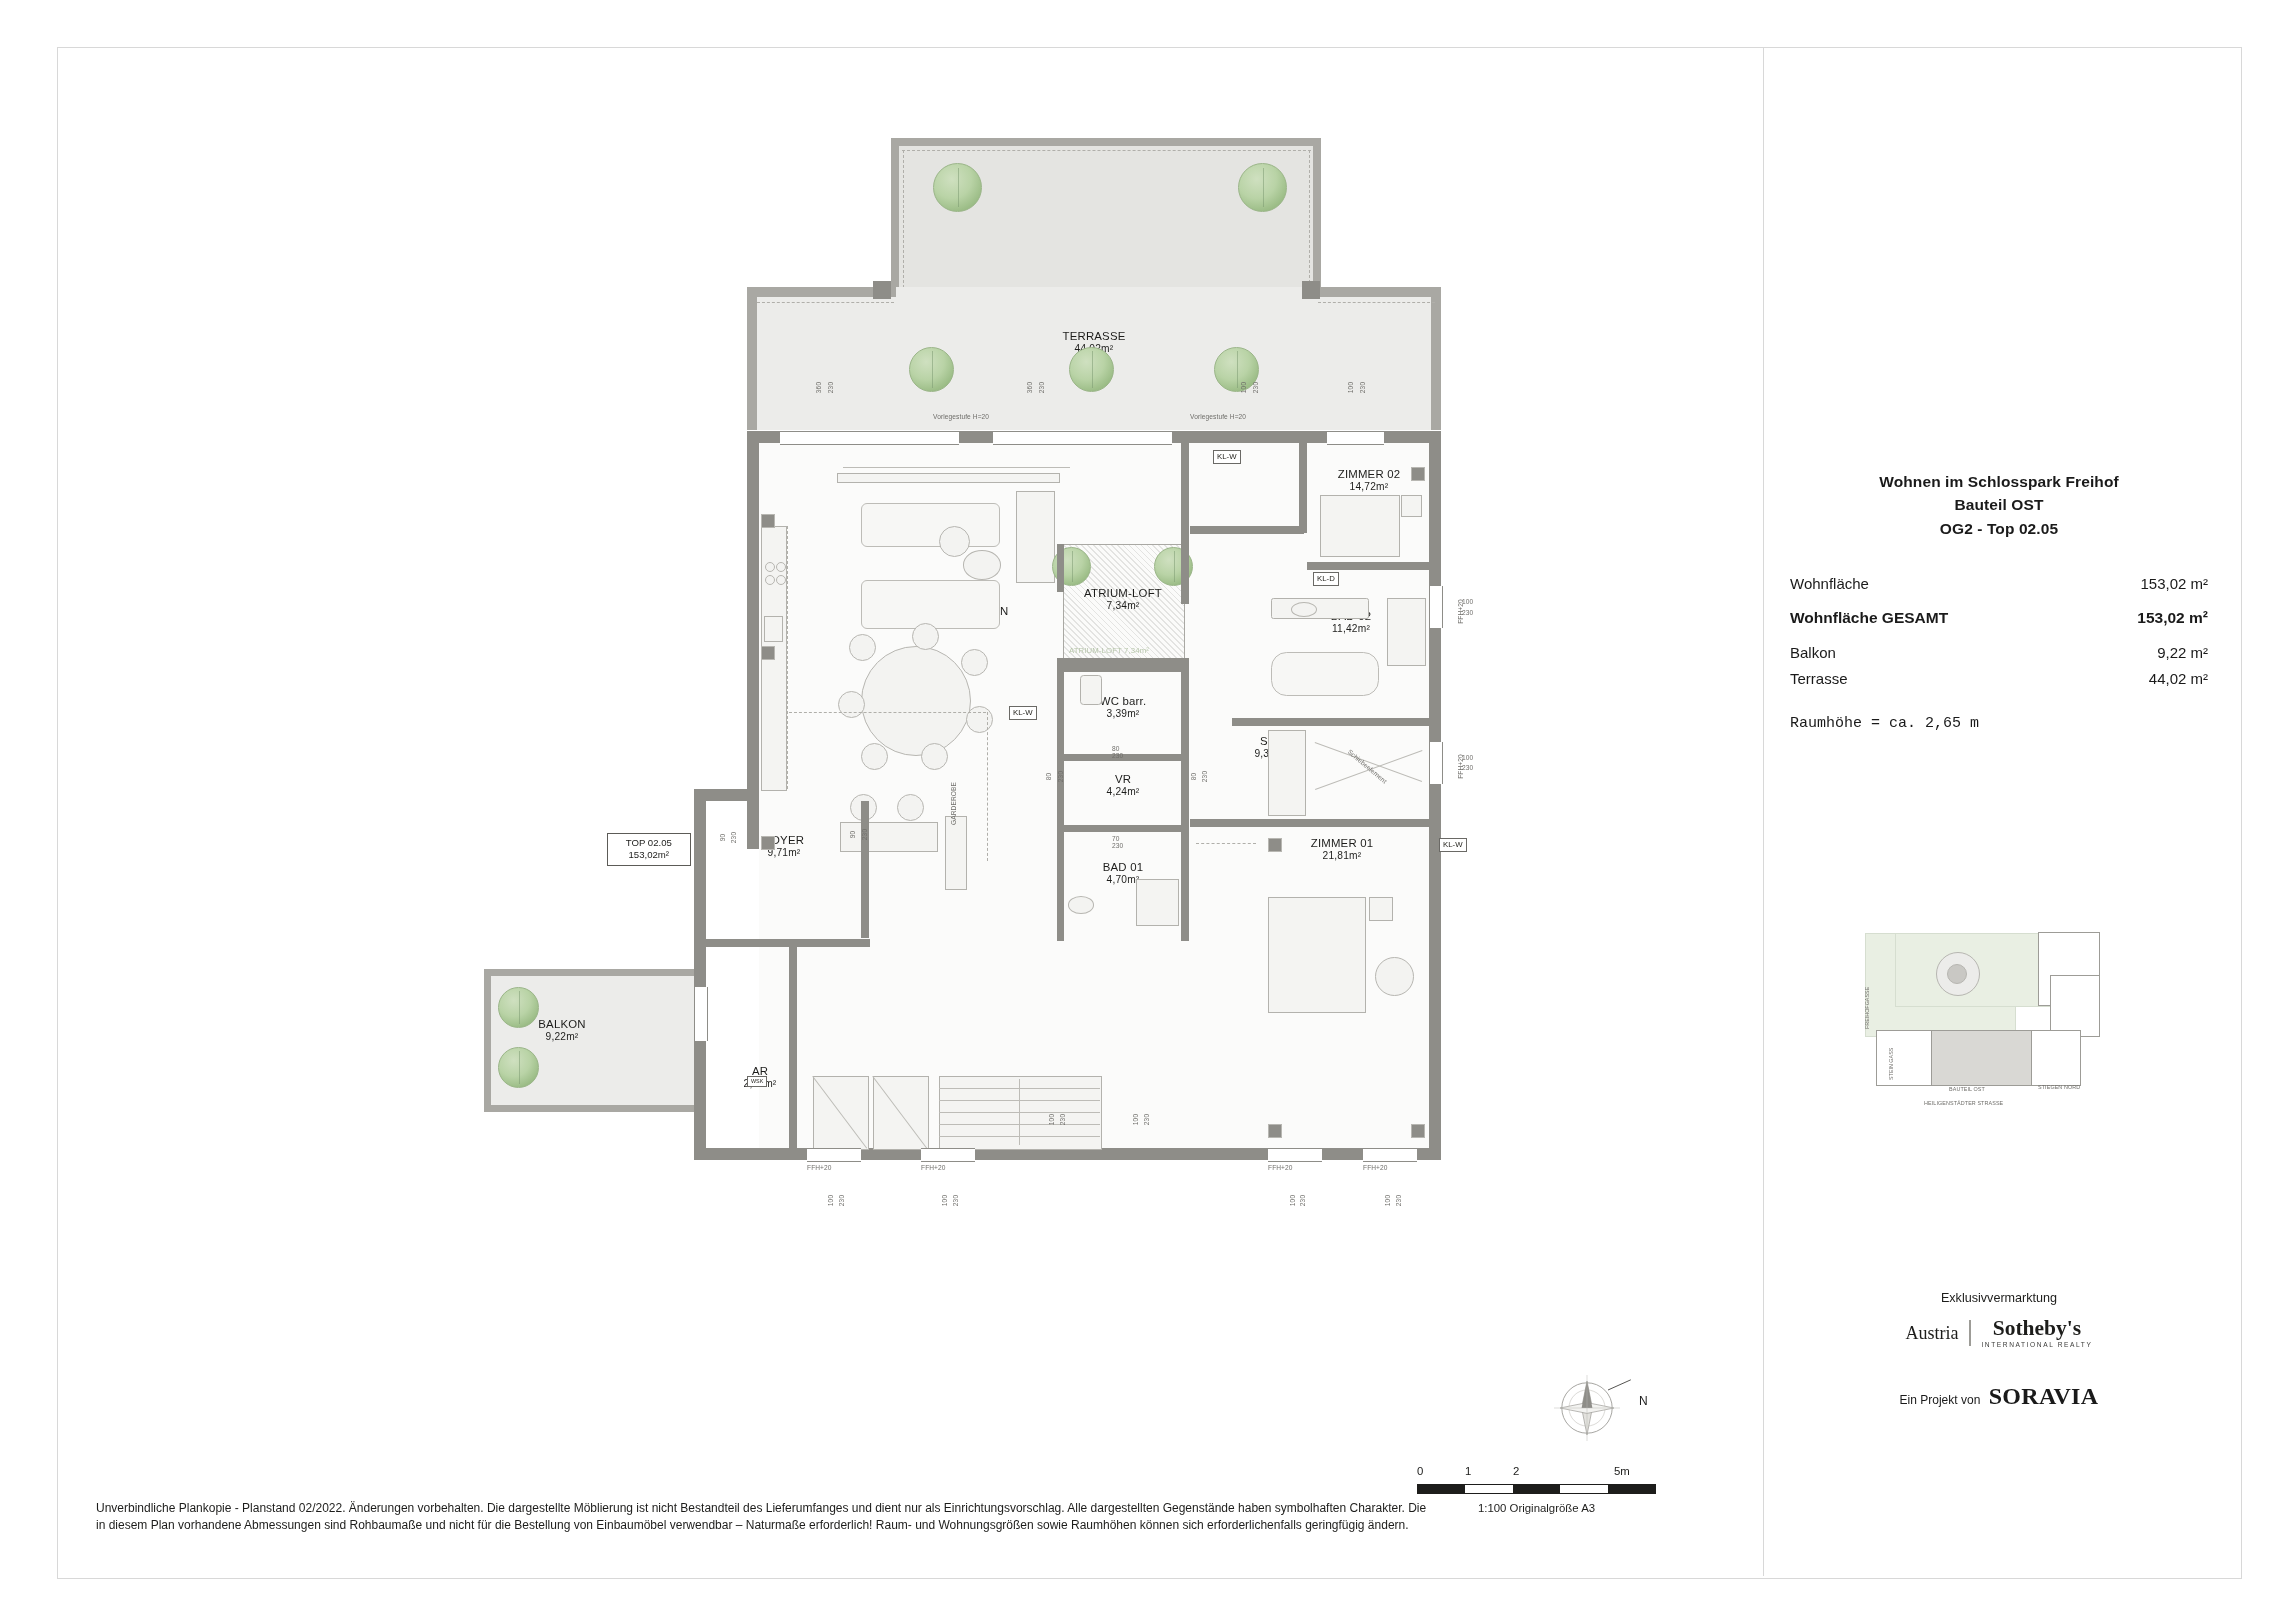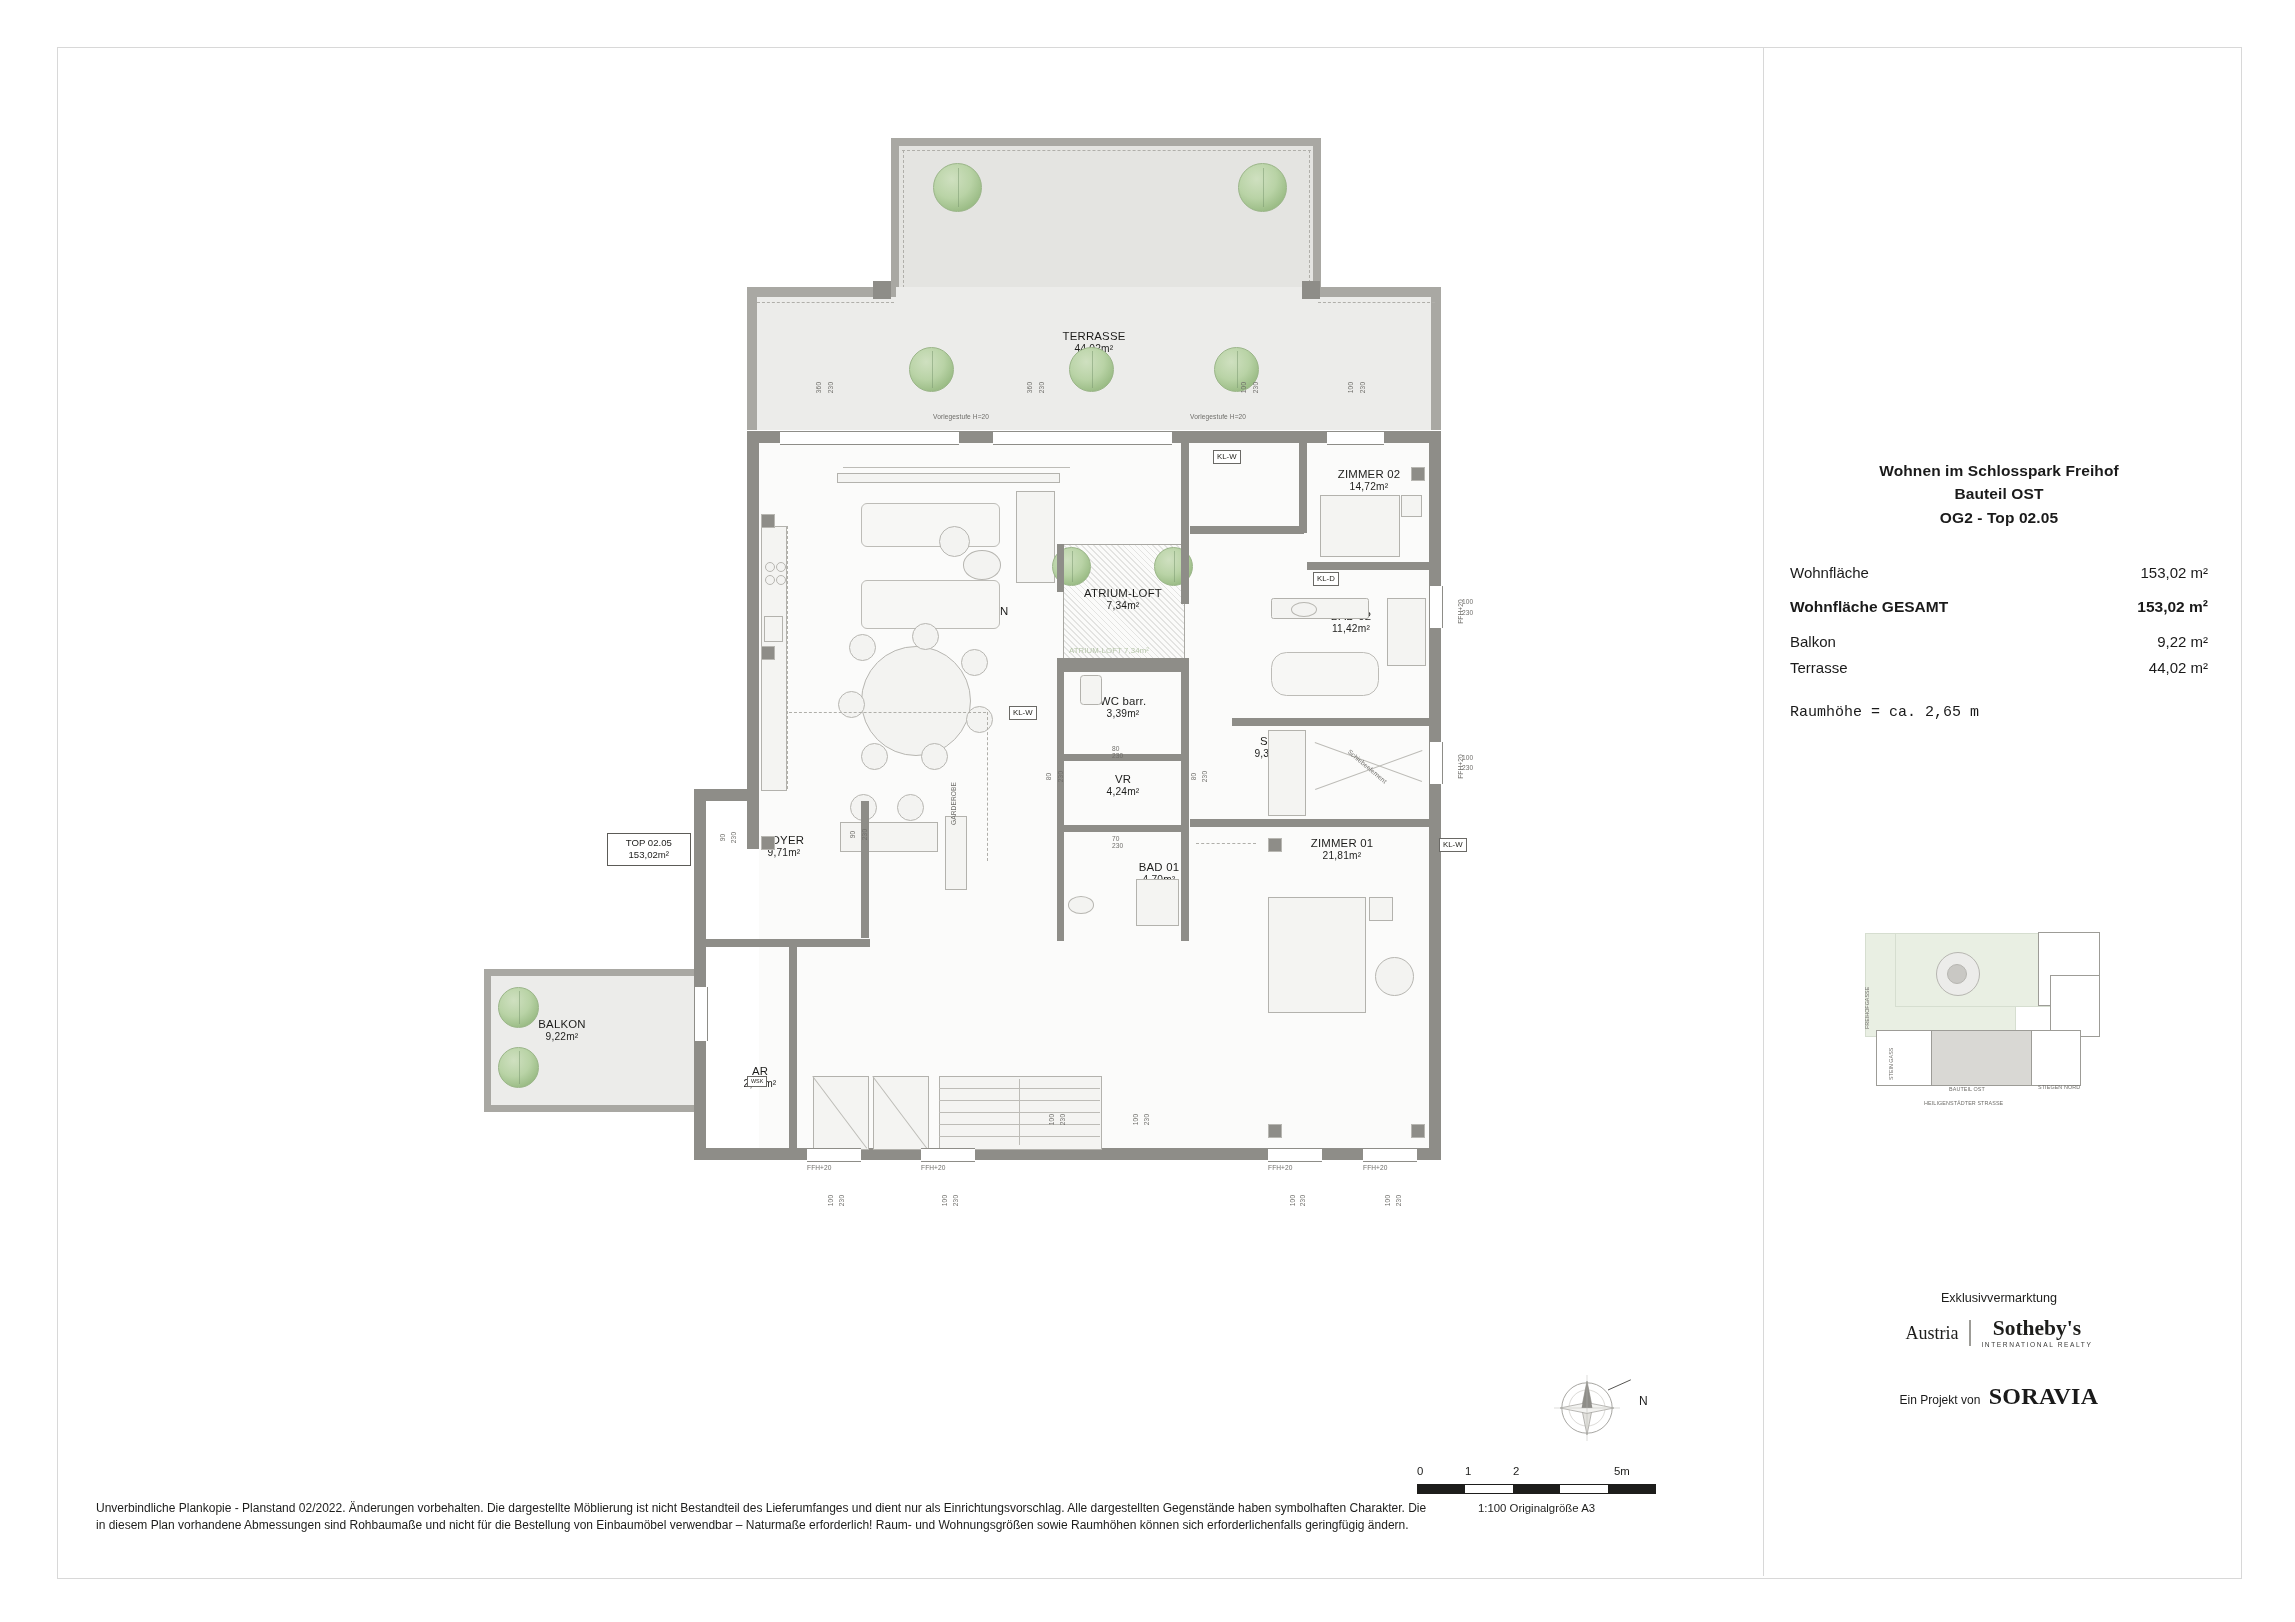--- a/index.html
+++ b/index.html
@@ -29,21 +29,21 @@
   .smalltag{position:absolute;border:0.7px solid #6a6965;background:#fff;font-size:7.8px;text-align:left;line-height:1.2;padding:1.2px 3px;color:#26251f;}
   .tree{position:absolute;border-radius:50%;background:radial-gradient(circle at 38% 32%, #cfe0c0 0%, #b9d3a6 45%, #9cbd87 75%, #8fb27c 100%);border:0.9px solid #9ab588;}
   .tree:after{content:"";position:absolute;left:50%;top:8%;width:0.6px;height:84%;background:rgba(120,150,110,.5);}
   .win{position:absolute;background:#ffffff;border-top:0.9px solid #8e8d88;border-bottom:0.9px solid #8e8d88;}
   .winv{position:absolute;background:#ffffff;border-left:0.9px solid #8e8d88;border-right:0.9px solid #8e8d88;}
   .dash{position:absolute;border-top:0.6px dashed #b0afaa;}
   .dashv{position:absolute;border-left:0.6px dashed #b0afaa;}
 
   
   .info{position:absolute;left:1790px;top:454px;width:418px;}
-  .info h1{margin:5px;font-size:15.5px;font-weight:bold;text-align:center;line-height:1.5;letter-spacing:0.1px;}
+  .info h1{margin:16px;font-size:15.5px;font-weight:bold;text-align:center;line-height:1.5;letter-spacing:0.1px;}
   .info .subt{display:block;}
   .area-table{margin-top:31px;width:100%;border-collapse:collapse;font-size:15px;}
   .area-table td{padding:4.2px 0;}
   .area-table td.val{text-align:right;}
   .area-table tr.bold td{font-weight:bold;font-size:15.5px;padding-top:13px;padding-bottom:13px;}
   .height{margin-top:24px;font-size:15px;font-family:Liberation Mono, monospace;}
 
   .keyplan{position:absolute;left:1859px;top:921px;width:281px;height:197px;}
   .kp-bg{position:absolute;left:0;top:0;width:281px;height:197px;background:#ffffff;}
   .kp-green{position:absolute;background:#e9efe3;border:0.6px solid #d6ded0;}
@@ -250,21 +250,21 @@
     <div class="dim" style="left:720px;top:665px;transform:rotate(-90deg);">230</div>
     <div class="dim" style="left:777px;top:637px;">80</div>
     <div class="dim" style="left:777px;top:644px;">230</div>
     <div class="dim" style="left:855px;top:665px;transform:rotate(-90deg);">80</div>
     <div class="dim" style="left:864px;top:665px;transform:rotate(-90deg);">230</div>
     <div class="dim" style="left:777px;top:727px;">70</div>
     <div class="dim" style="left:777px;top:734px;">230</div>
 
     <div class="wall" style="left:722px;top:725px;width:7.2px;height:108px;"></div>
     <div class="wall" style="left:846px;top:725px;width:8.4px;height:108px;"></div>
-    <div class="room-label" style="left:764px;top:752px;width:120px;">
+    <div class="room-label" style="left:728px;top:752px;width:120px;">
       <div>BAD 01</div>
       <div class="area">4,70m²</div>
     </div>
     <div class="circle" style="left:733px;top:788px;width:24px;height:15.5px;"></div>
     <div class="furn" style="left:801px;top:771px;width:41px;height:45px;"></div>
 
     <div class="room-label" style="left:950px;top:728px;width:114px;">
       <div>ZIMMER 01</div>
       <div class="area">21,81m²</div>
     </div>

